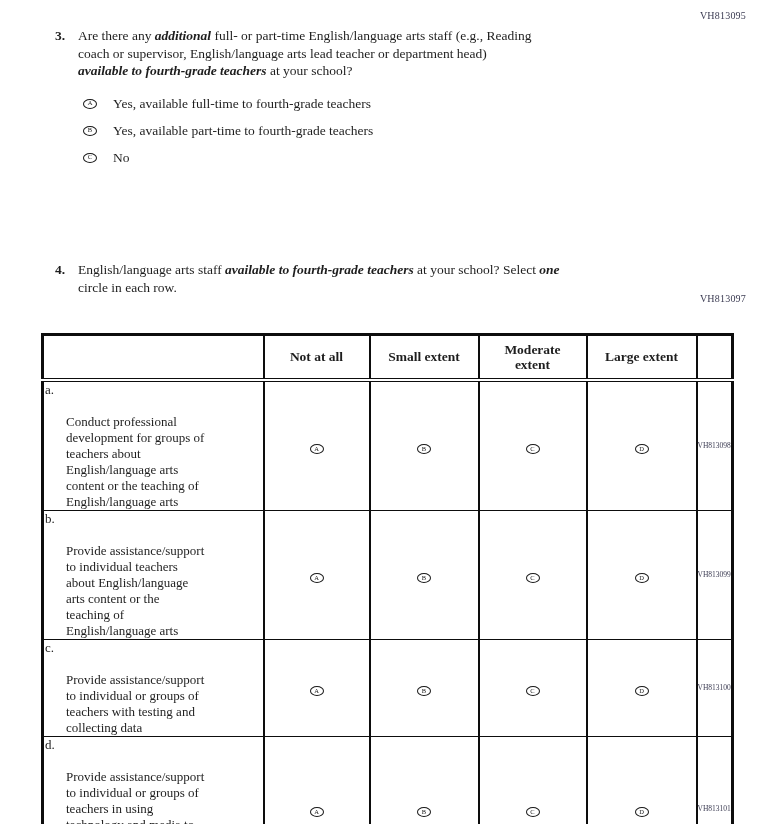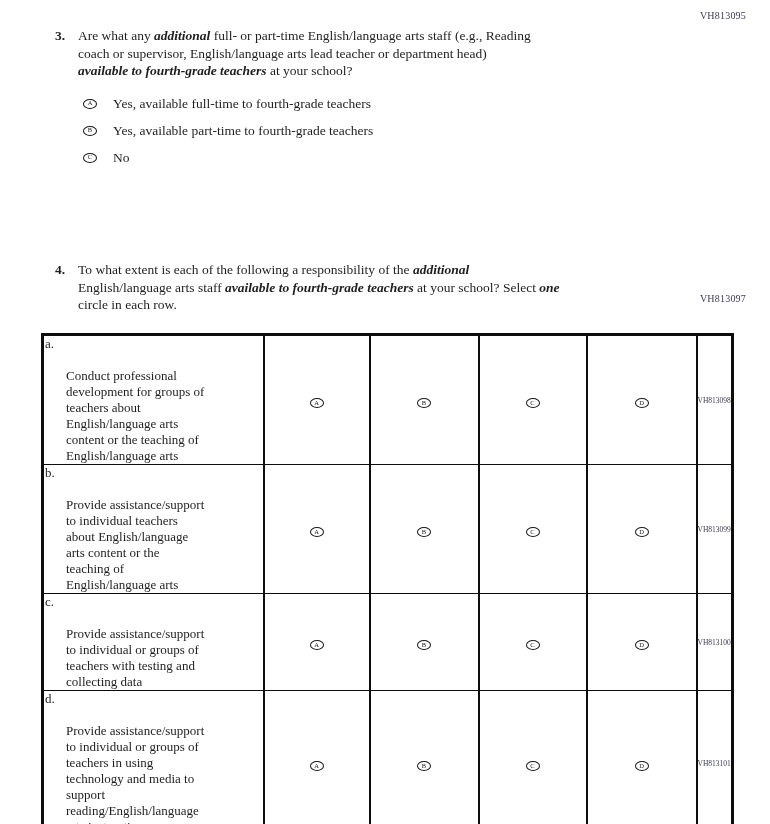--- a/index.html
+++ b/index.html
@@ -123,21 +123,21 @@
   }
 </style>
 </head>
 <body>
 
 <div id="code-q3" class="vh-code">VH813095</div>
 
 <div id="q3" class="question">
   <div class="qnum">3.</div>
   <div class="qbody">
-    <div class="qline"><span>Are what any </span><b>additional</b><span> full- or part-time English/language arts staff (e.g., Reading</span></div>
+    <div class="qline"><span>Are there any </span><b>additional</b><span> full- or part-time English/language arts staff (e.g., Reading</span></div>
     <div class="qline"><span>coach or supervisor, English/language arts lead teacher or department head)</span></div>
     <div class="qline"><b>available to fourth-grade teachers</b><span> at your school?</span></div>
     <div class="options">
       <div class="option">
         <span class="oval">A</span>
         <span class="option-label">Yes, available full-time to fourth-grade teachers</span>
       </div>
       <div class="option">
         <span class="oval">B</span>
         <span class="option-label">Yes, available part-time to fourth-grade teachers</span>
@@ -148,36 +148,52 @@
       </div>
     </div>
   </div>
 </div>
 
 <div id="code-q4" class="vh-code">VH813097</div>
 
 <div id="q4" class="question">
   <div class="qnum">4.</div>
   <div class="qbody">
-    <div class="qline"><span>To what extent is each of the following a responsibility of the </span><b>additional</b></div>
     <div class="qline"><span>English/language arts staff </span><b>available to fourth-grade teachers</b><span> at your school? Select </span><b>one</b></div>
     <div class="qline"><span>circle in each row.</span></div>
   </div>
 </div>
 
 <table class="resp">
   <colgroup>
     <col style="width:221px">
     <col style="width:106px">
     <col style="width:109px">
     <col style="width:108px">
     <col style="width:110px">
     <col style="width:36px">
   </colgroup>
   <tbody>
+      <tr class="hdr">
+    <th></th>
+    <th>
+          <div class="hdr-label">Not at all</div>
+        </th>
+    <th>
+          <div class="hdr-label">Small extent</div>
+        </th>
+    <th>
+          <div class="hdr-label">Moderate
+extent</div>
+        </th>
+    <th>
+          <div class="hdr-label">Large extent</div>
+        </th>
+    <th></th>
+  </tr>
 
   <tr style="height:106px">
     <td class="rowlab">
       <div class="rowlab-flex">
         <span class="row-letter">a.</span>
         <div class="row-text">Conduct professional
 development for groups of
 teachers about
 English/language arts
 content or the teaching of

